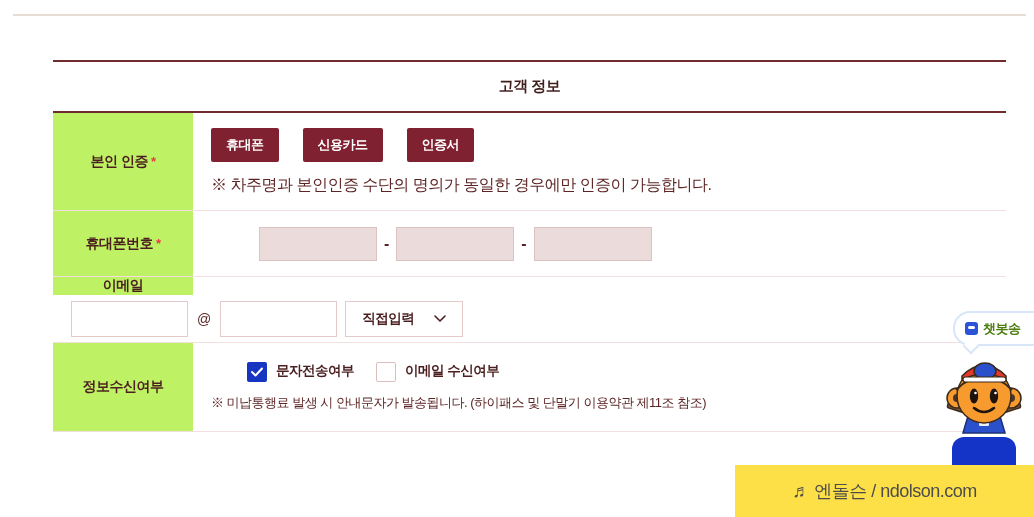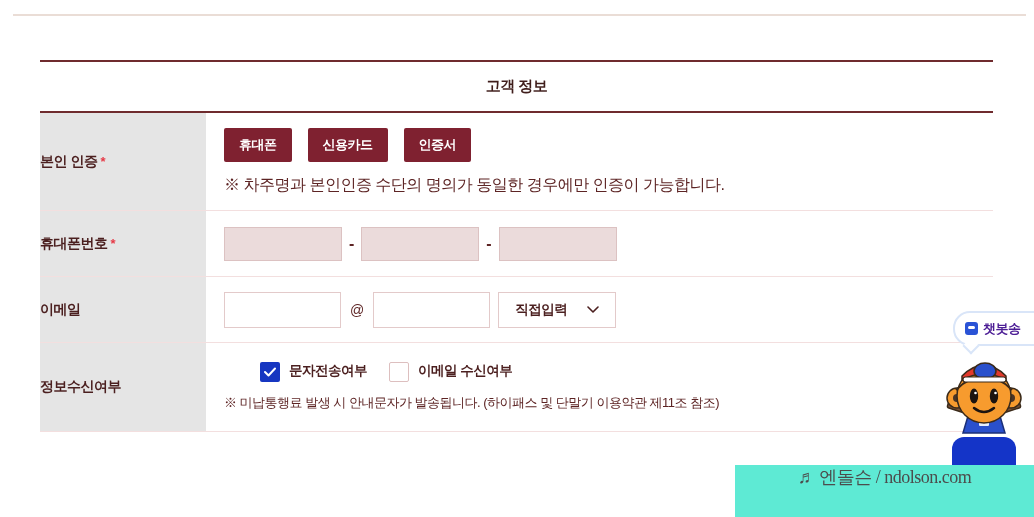--- a/index.html
+++ b/index.html
@@ -3,40 +3,40 @@
 <meta charset="utf-8">
 <style>
   * { margin:0; padding:0; box-sizing:border-box; }
   html,body { width:1034px; height:517px; background:#fff; overflow:hidden;
               font-family:"Liberation Sans", sans-serif; position:relative; }
 
   .top-rule { position:absolute; left:13px; right:8px; top:14px; height:2px;
               background:#eaddd6; }
 
   
-  .customer-table { position:absolute; left:40px; top:60px; width:953px; }
+  .customer-table { position:absolute; left:53px; top:60px; width:953px; }
   .table-header { height:53px; border-top:2px solid #6f2b2e; border-bottom:2px solid #6f2b2e;
                   display:flex; align-items:center; justify-content:center; }
   .table-title { font-size:15px; font-weight:700; color:#3f1d1b; letter-spacing:-0.5px; }
 
   .form-row { display:flex; border-bottom:1px solid #f3dfdf; }
   .row-auth   { height:98px; }
-  .row-phone  { height:66px; }
-  .row-email  { height:66px; }
+  .row-phone  { height:66px;gap:48px; }
+  .row-email  { height:66px;flex-direction:column; }
   .row-notify { height:89px; }
 
-  .label-cell { width:166px; flex-shrink:0; background:#e5e5e5;
-                display:flex; align-items:center; 
+  .label-cell { width:140px; flex-shrink:0; background:#bef264;
+                display:flex; align-items:center; justify-content:center;
                 font-size:14px; font-weight:700; color:#4b1f1f; letter-spacing:-0.5px; }
   .required { color:#e63946; margin-left:3px; font-size:13px; }
 
   .content-cell { flex:1; padding-left:18px; display:flex; flex-direction:column;
                   justify-content:center; }
 
-  .button-row { display:flex; gap:16px; }
+  .button-row { display:flex; gap:24px; }
   .auth-btn { height:34px; padding:0 15px; background:#7f2130; color:#fff;
               border:none; border-radius:2px; font-size:13px; font-weight:700;
               font-family:inherit; letter-spacing:-0.5px; cursor:pointer; }
   .row-note { margin-top:13px; font-size:16px; color:#5d2424; letter-spacing:-0.5px; }
 
   .inline { display:flex; align-items:center; }
   .phone-input { width:118px; height:34px; background:#ebdbdb; border:1px solid #dcc2c2;
                  font-family:inherit; padding:0 8px; font-size:13px; color:#4b1f1f; }
   .dash { margin:0 7px; color:#5d2424; font-weight:700; }
 
@@ -56,40 +56,40 @@
   .cb-label { margin-left:9px; font-size:13.5px; font-weight:700; color:#4b1f1f;
               letter-spacing:-0.5px; }
   .cb-second { margin-left:22px; }
   .notify-note { margin-top:12px; font-size:13px; color:#5d2424; letter-spacing:-0.5px; }
 
   
   .chat-bubble { position:absolute; left:953px; top:311px; width:100px; height:35px;
                  background:#fff; border:2px solid #d9e5f8; border-radius:17px;
                  display:flex; align-items:center; justify-content:flex-start;
                  padding-left:10px; gap:5px; z-index:3; cursor:pointer; }
-  .chat-bubble .bubble-text { color:#4c1d95; font-size:13px; font-weight:700; letter-spacing:-0.5px; }
+  .chat-bubble .bubble-text { color:#4d7c0f; font-size:13px; font-weight:700; letter-spacing:-0.5px; }
   .bubble-tail { position:absolute; left:10px; bottom:-8px; width:12px; height:12px;
                  background:#fff; border-right:2px solid #d9e5f8; border-bottom:2px solid #d9e5f8;
                  transform:rotate(45deg); }
   .bot-glyph { width:13px; height:13px; background:#2a53d6; border-radius:3px;
                display:inline-block; position:relative; flex-shrink:0; }
   .bot-glyph::after { content:""; position:absolute; left:3px; top:4px; width:7px; height:3px;
                       background:#fff; border-radius:2px; }
 
   .mascot { position:absolute; left:946px; top:354px; width:76px; height:80px; z-index:2;
             cursor:pointer; }
 
   
   .scroll-top { position:absolute; left:952px; top:437px; width:64px; height:56px;
                 background:#1434c8; border:none; border-radius:12px 12px 0 0;
                 display:flex; align-items:flex-end; justify-content:center;
                 padding-bottom:8px; cursor:pointer; z-index:4; }
   .watermark { position:absolute; left:735px; top:465px; width:299px; height:52px;
-               background:#5eead4; z-index:6; display:flex; align-items:flex-start;
-               justify-content:center;font-family:Liberation Serif, serif; }
+               background:#fde047; z-index:6; display:flex; align-items:center;
+               justify-content:center; }
   .watermark span { color:#4c4c4c; font-size:18px; letter-spacing:-0.5px; }
 </style>
 </head>
 <body>
 
 <div class="top-rule"></div>
 
 <div class="customer-table">
 
   <div class="table-header">

